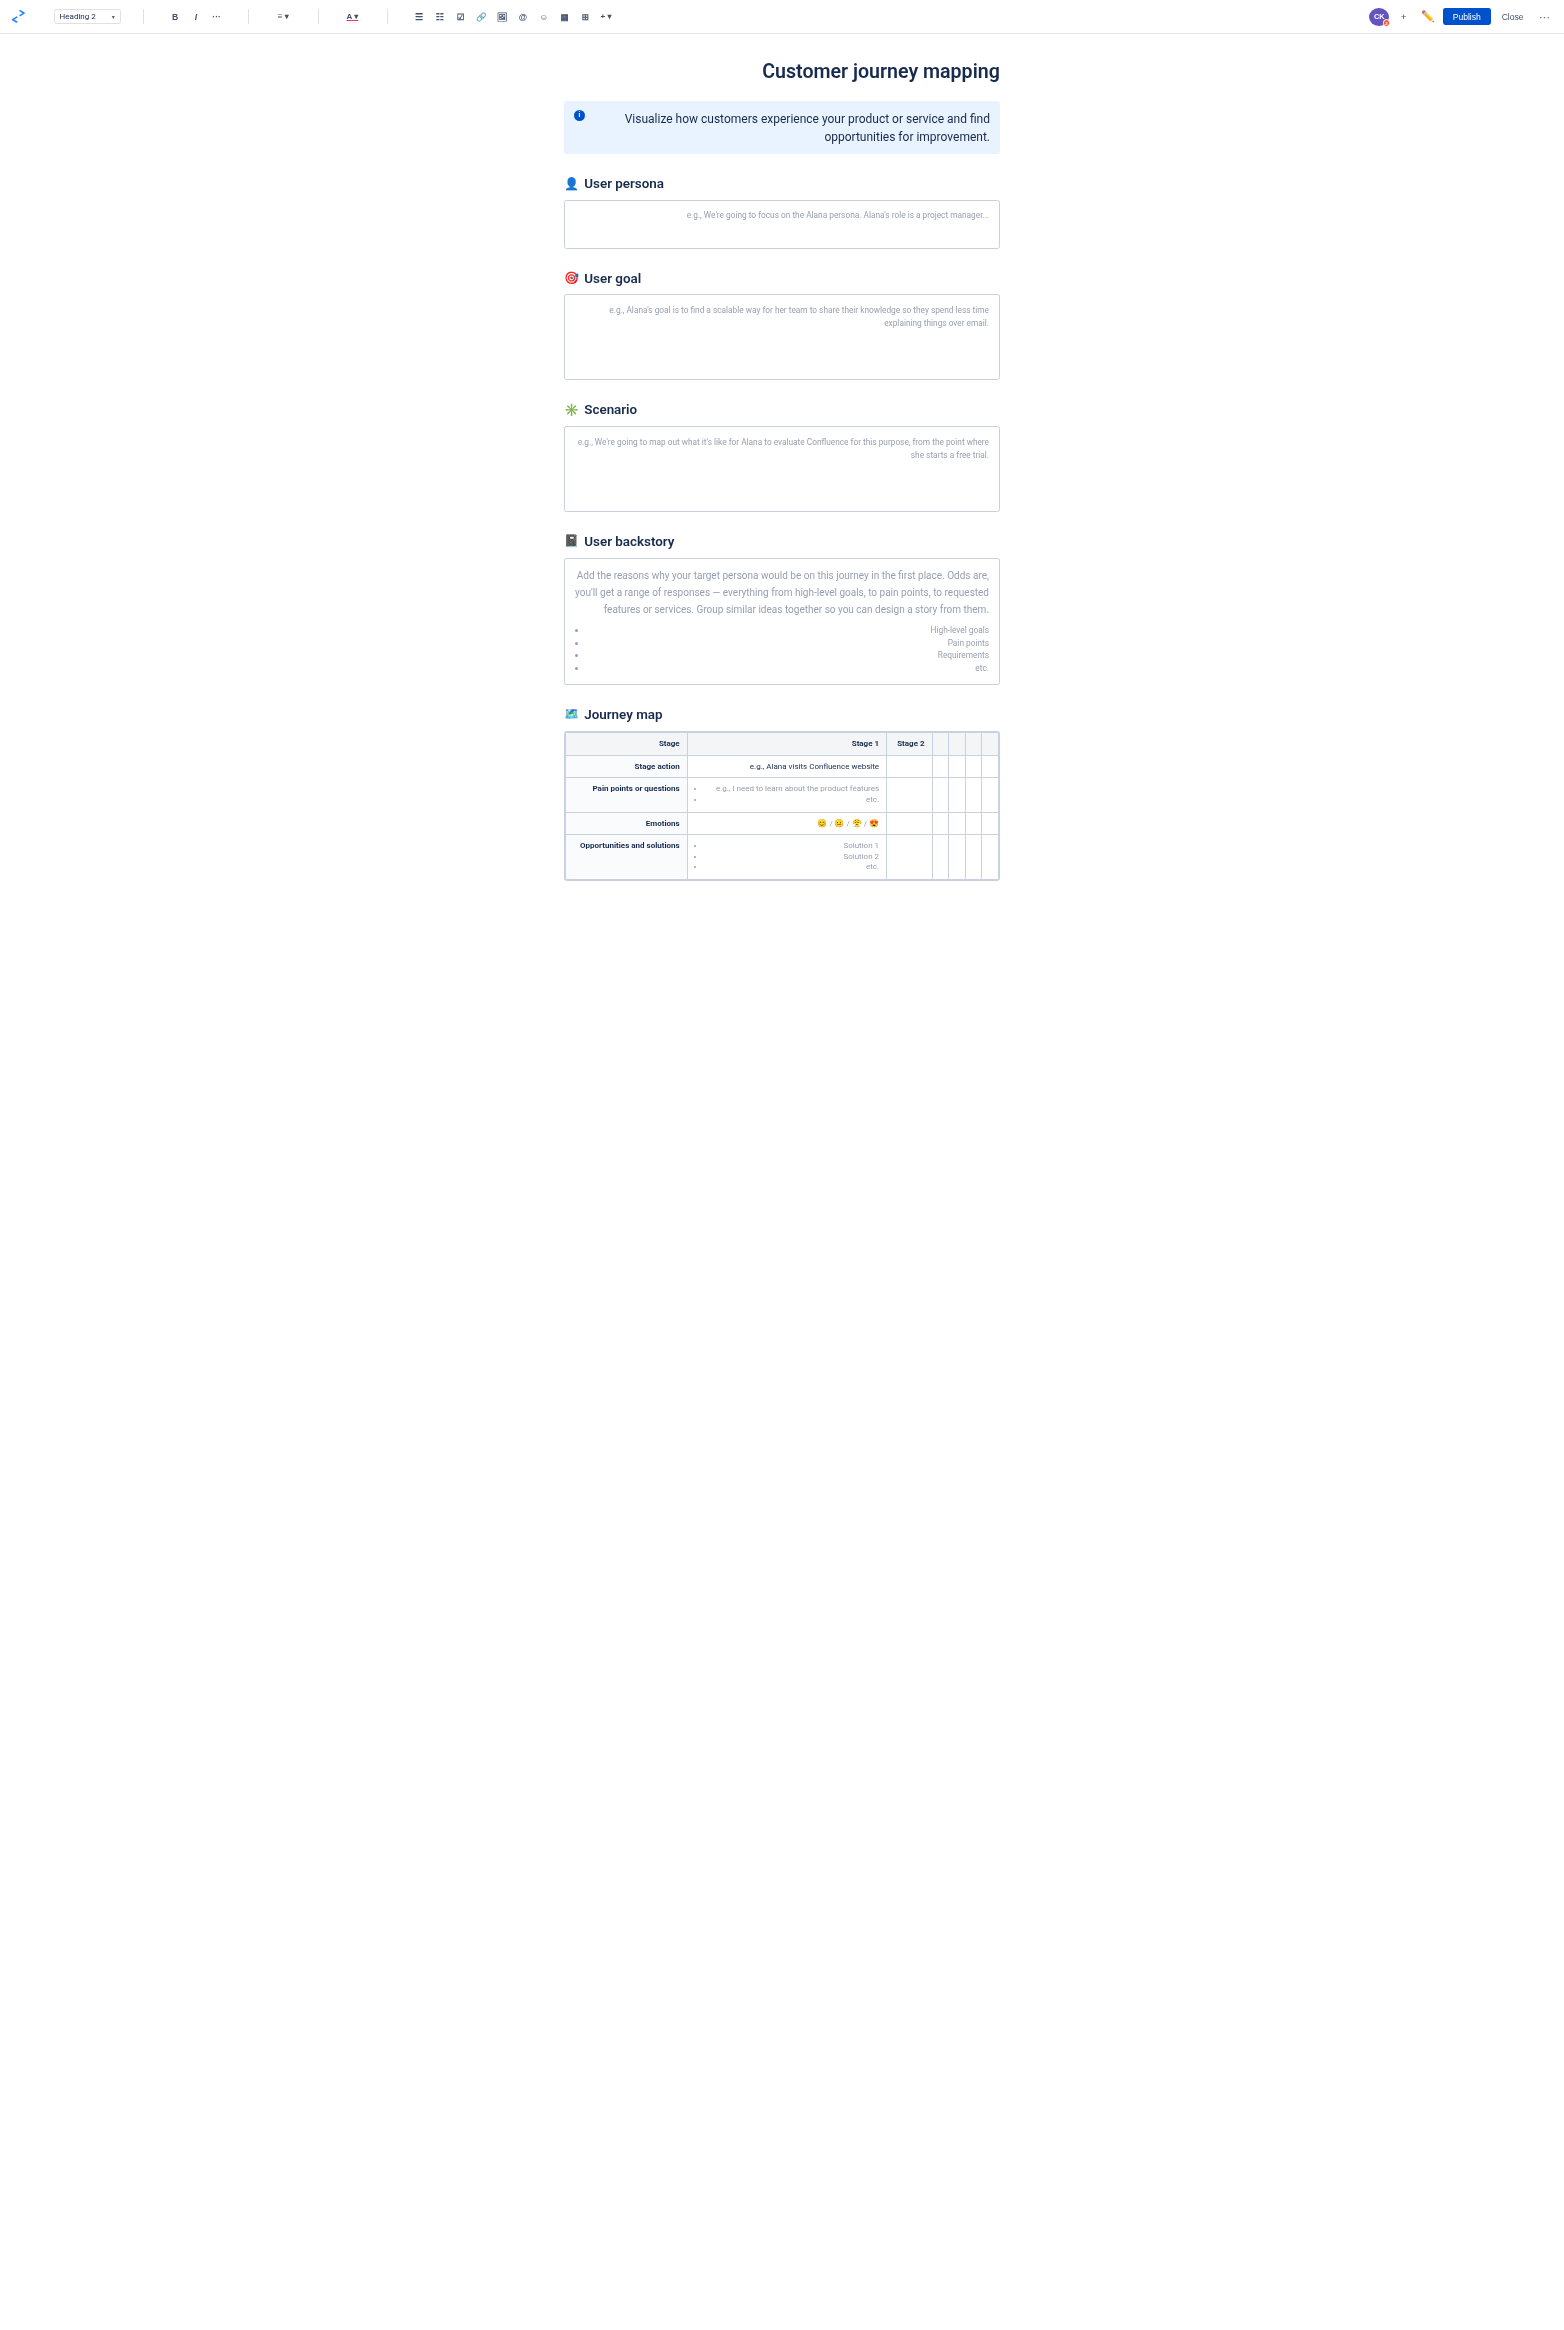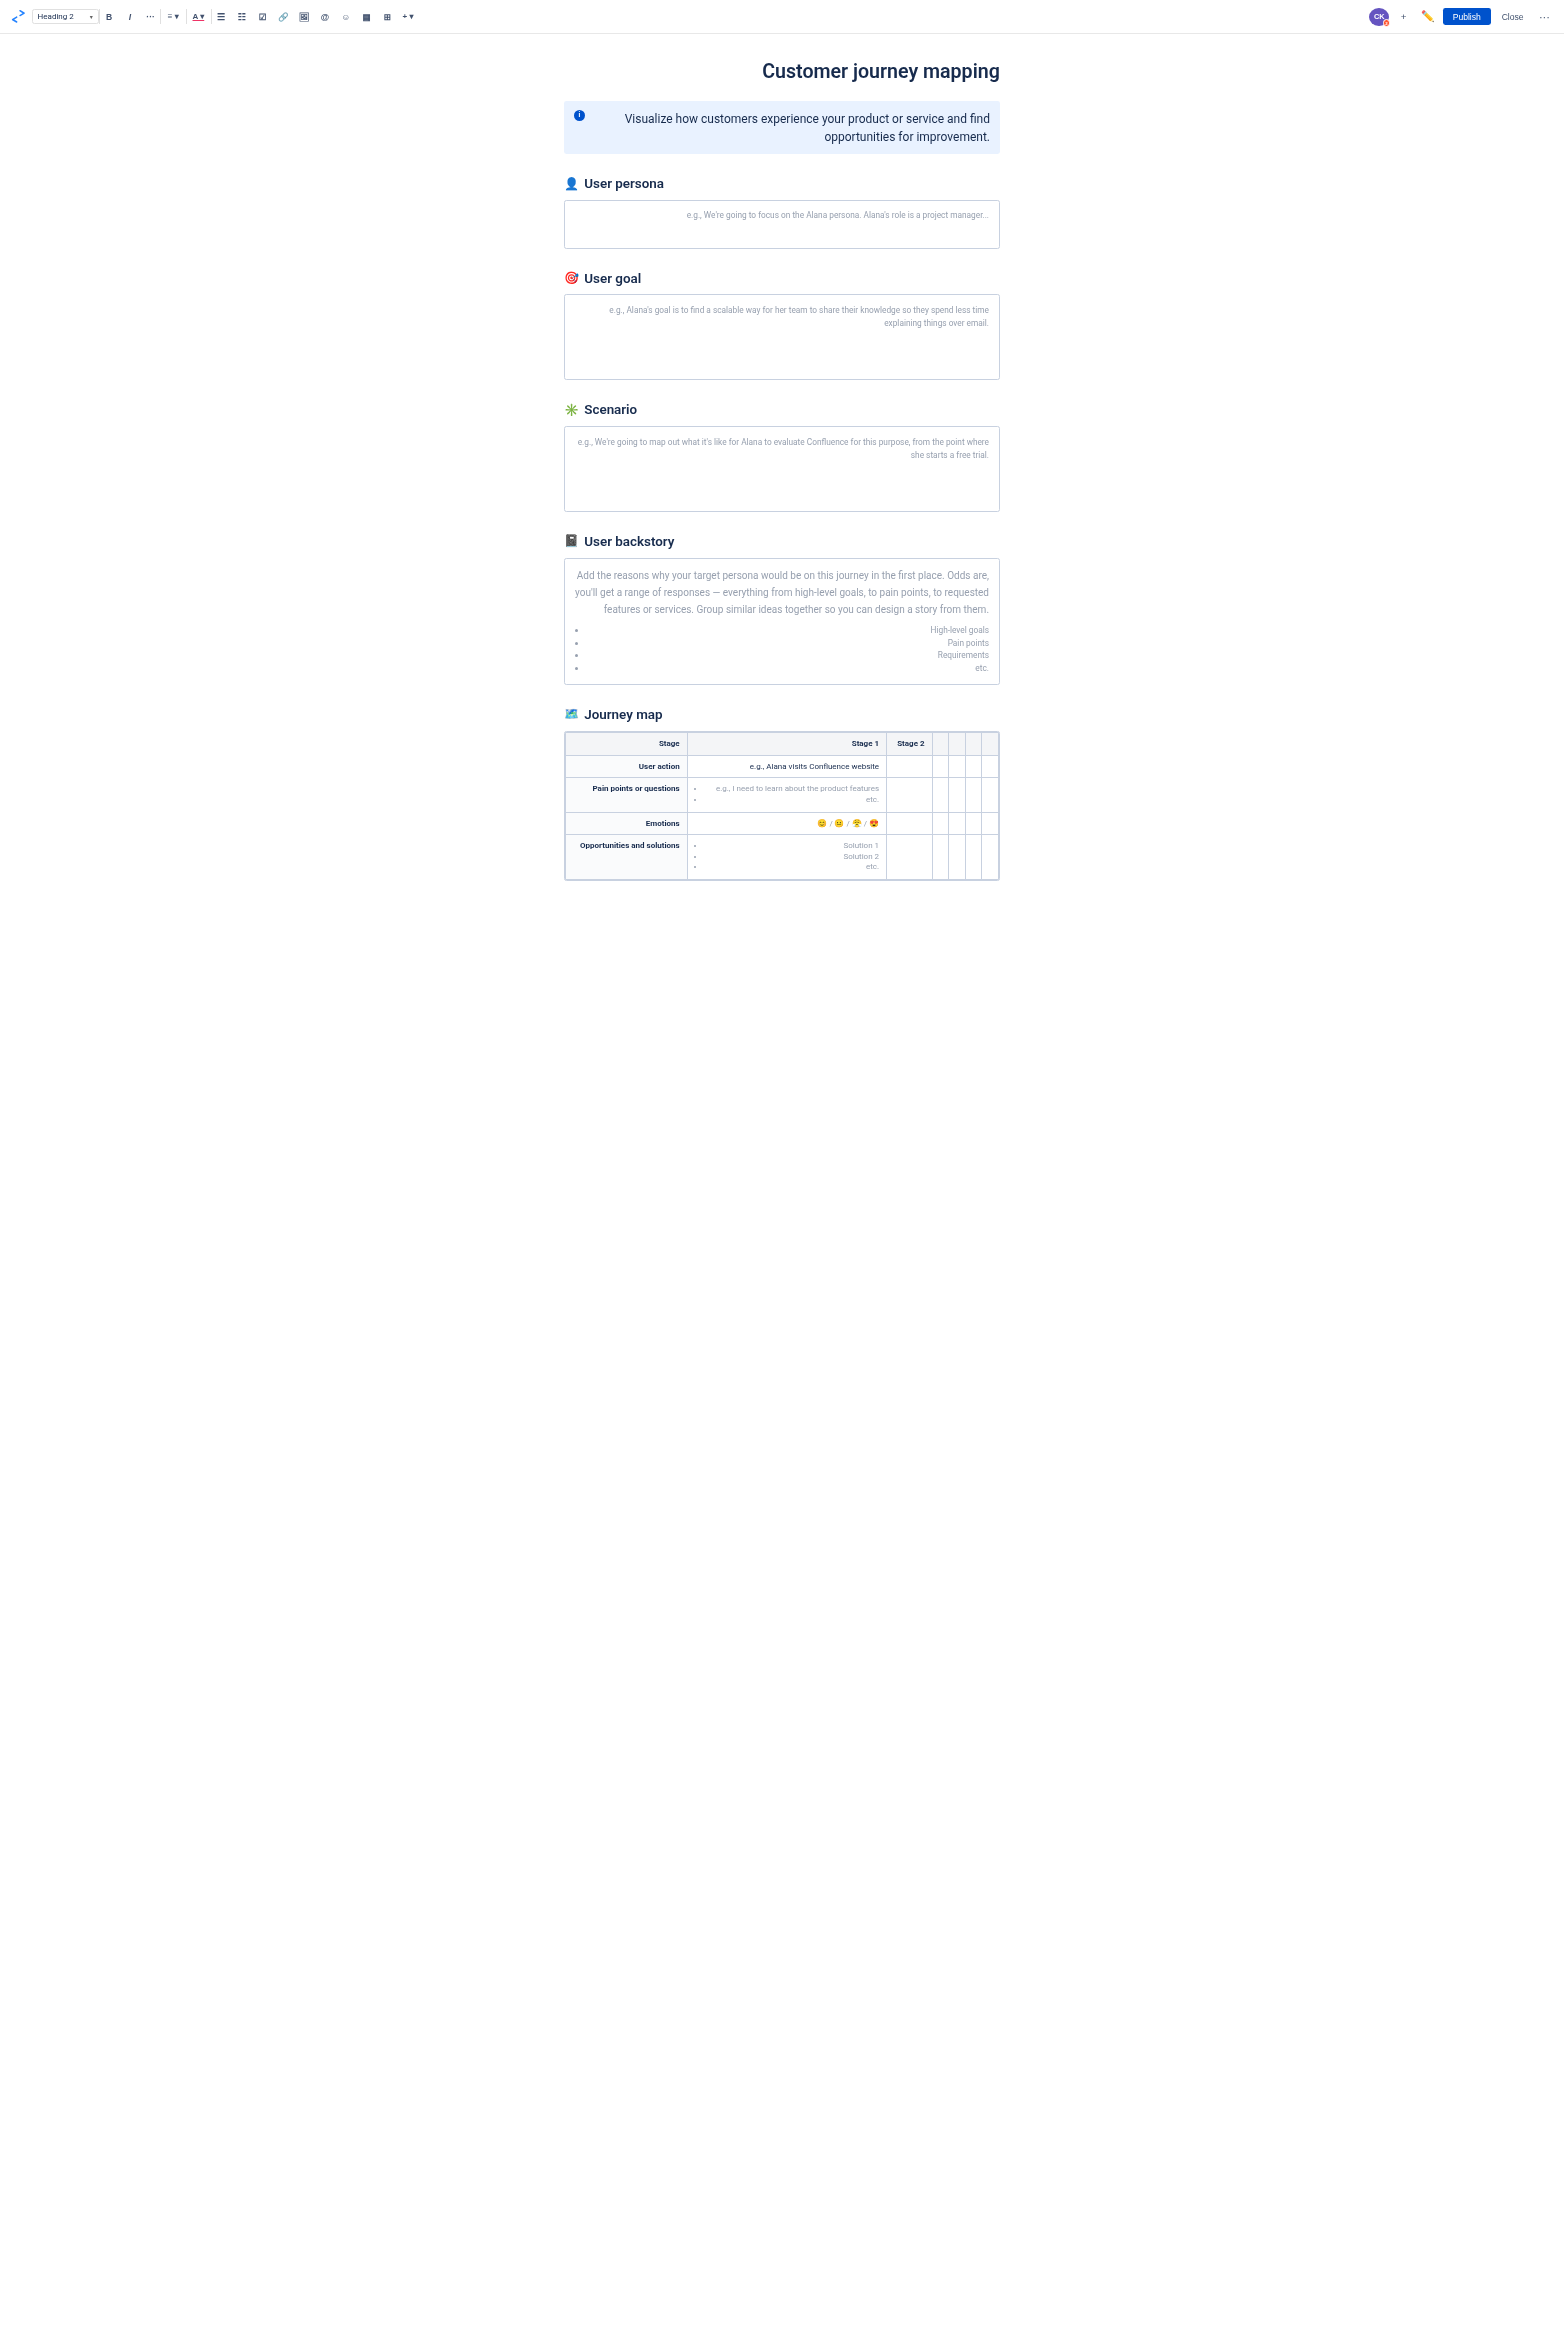--- a/index.html
+++ b/index.html
@@ -15,21 +15,21 @@
     .toolbar {
       display: flex;
       align-items: center;
       padding: 0 9.8px;
       height: 34px;
       border-bottom: 0.6px solid #e8e8e8;
       position: sticky;
       top: 0;
       background: #fff;
       z-index: 100;
-      gap: 0;
+      gap: 22px;
     }
     .toolbar-logo {
       width: 17px;
       height: 17px;
       display: flex;
       align-items: center;
       justify-content: center;
       margin-right: 4.9px;
       flex-shrink: 0;
     }
@@ -422,21 +422,21 @@
           <th>Stage 2</th>
           <th></th>
           <th></th>
           <th></th>
           <th></th>
         </tr>
       </thead>
       <tbody>
 
         <tr>
-          <td class="row-header">User action</td>
+          <td class="row-header">Stage action</td>
           <td class="stage-label">e.g., Alana visits Confluence website</td>
           <td></td>
           <td></td>
           <td></td>
           <td></td>
           <td></td>
         </tr>
 
         <tr>
           <td class="row-header">Pain points or questions</td>

